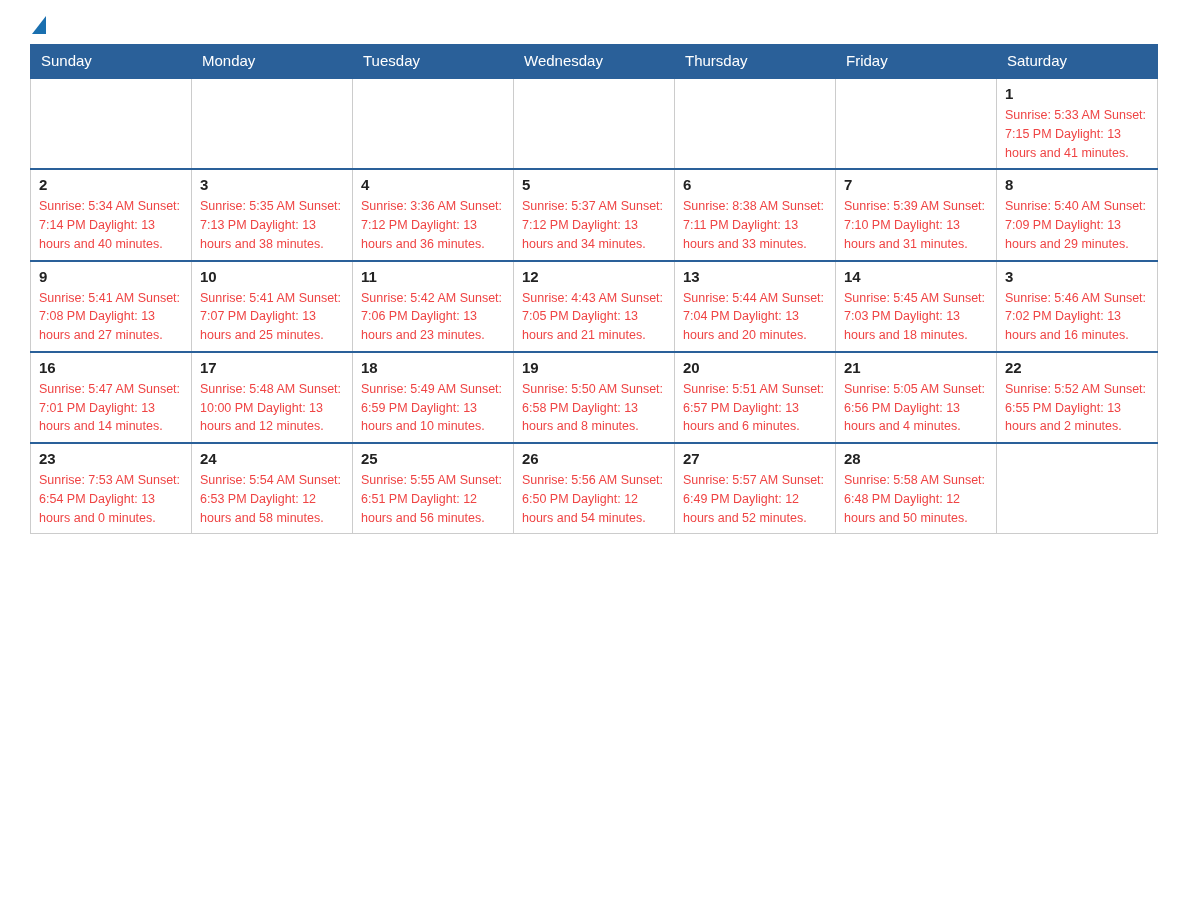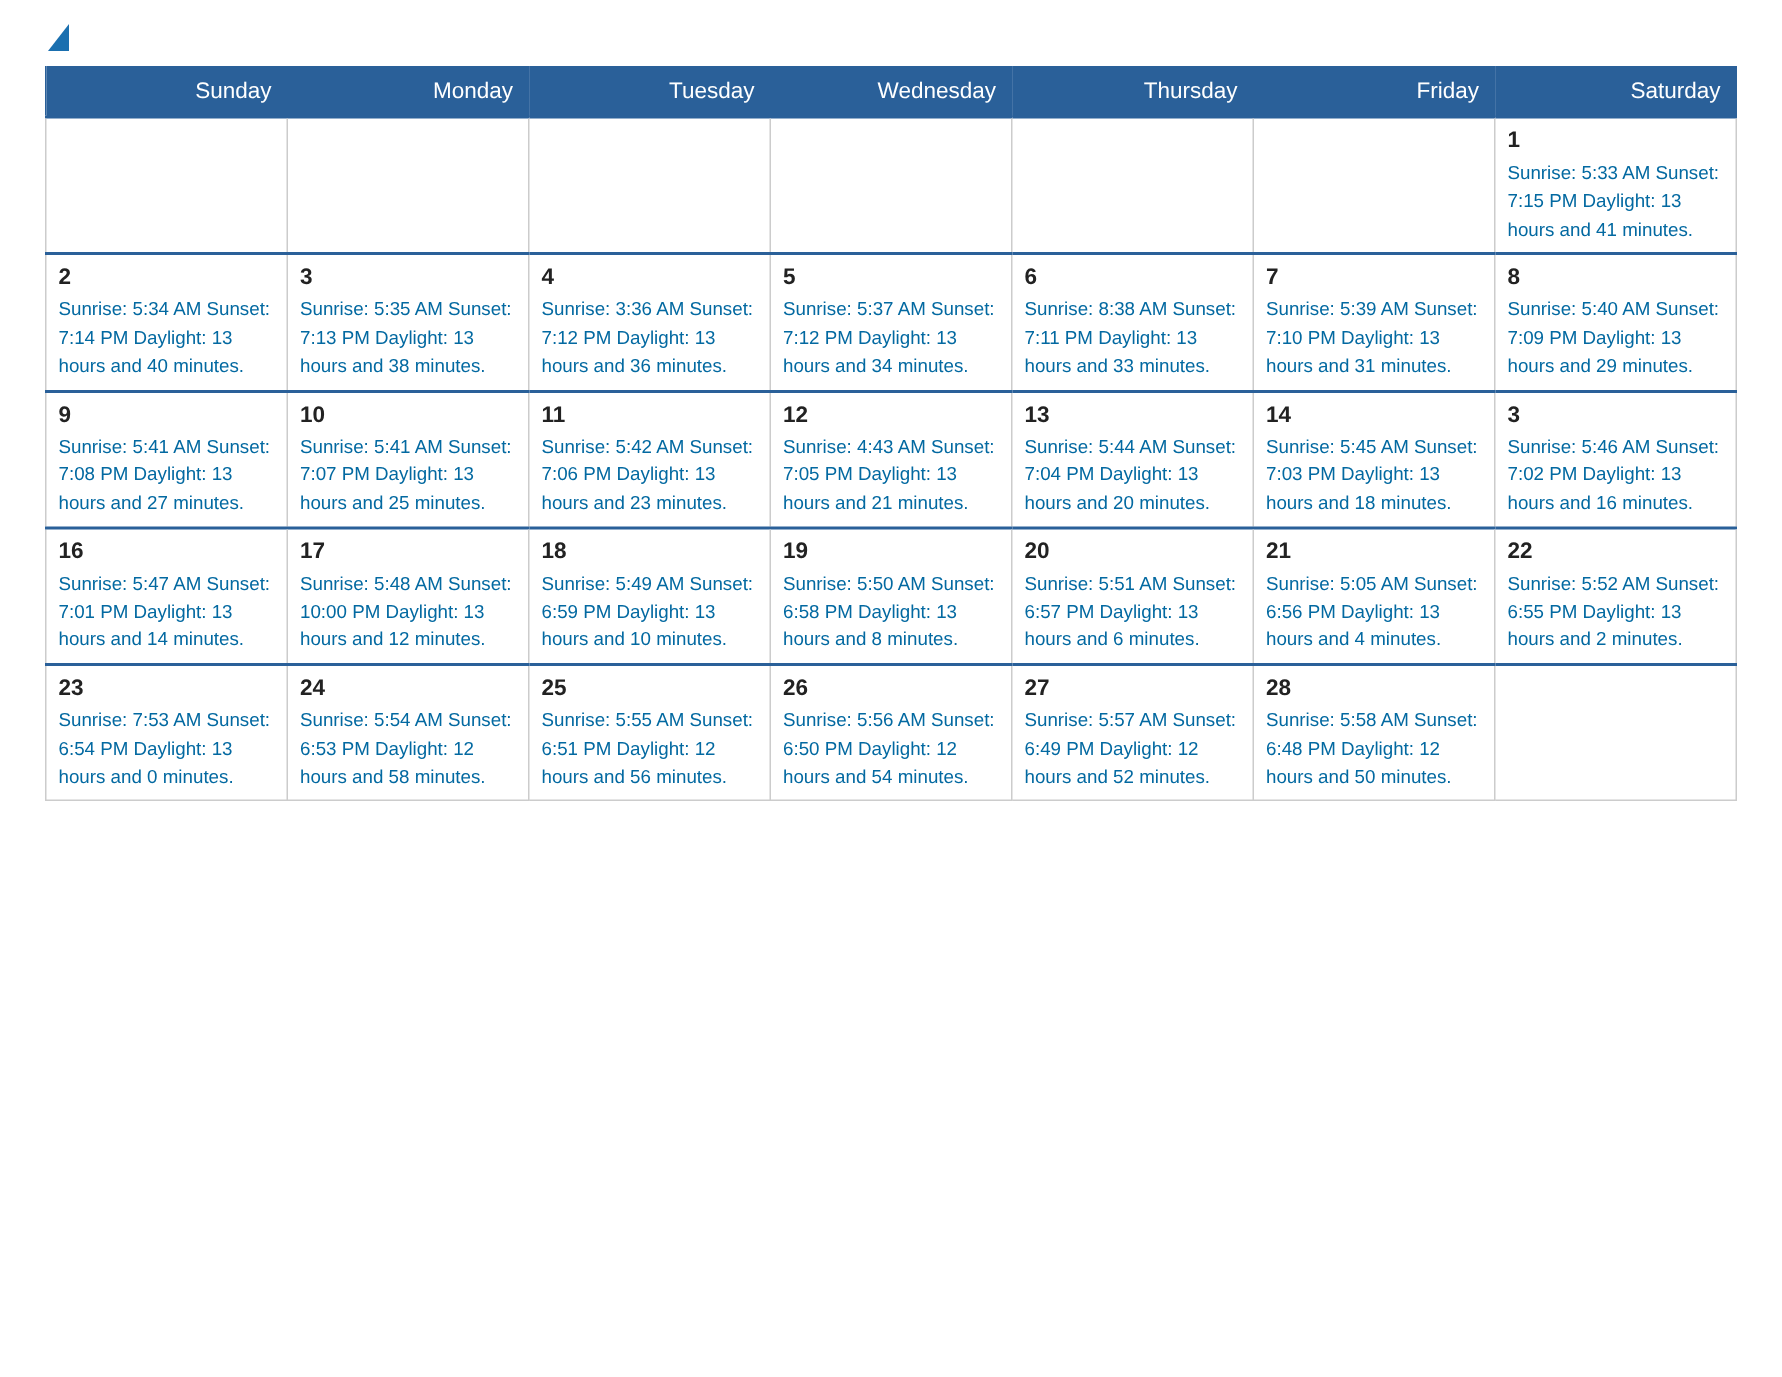--- a/index.html
+++ b/index.html
@@ -61,21 +61,21 @@
       width: 100%;
       border-collapse: collapse;
       margin-top: 10px;
     }
     .calendar th {
       background-color: #2a6099;
       color: #fff;
       font-size: 15px;
       font-weight: normal;
       padding: 8px 10px;
-      text-align: right;
+      text-align: left;
       border: 1px solid #2a6099;
     }
     .calendar td {
       vertical-align: top;
       border: 1px solid #ccc;
       padding: 6px 8px;
       width: calc(100% / 7);
       min-height: 110px;
       font-size: 13px;
       color: #333;
@@ -84,21 +84,21 @@
       background: #fff;
     }
     .day-number {
       font-size: 15px;
       font-weight: bold;
       color: #222;
       margin-bottom: 4px;
     }
     .day-info {
       font-size: 12.5px;
-      color: #0369a1;
+      color: #ef4444;
       line-height: 1.5;
     }
     .calendar tr td {
       border-top: 2px solid #2a6099;
     }
     .calendar thead tr th {
       border-top: none;
     }
   </style>
 </head>

